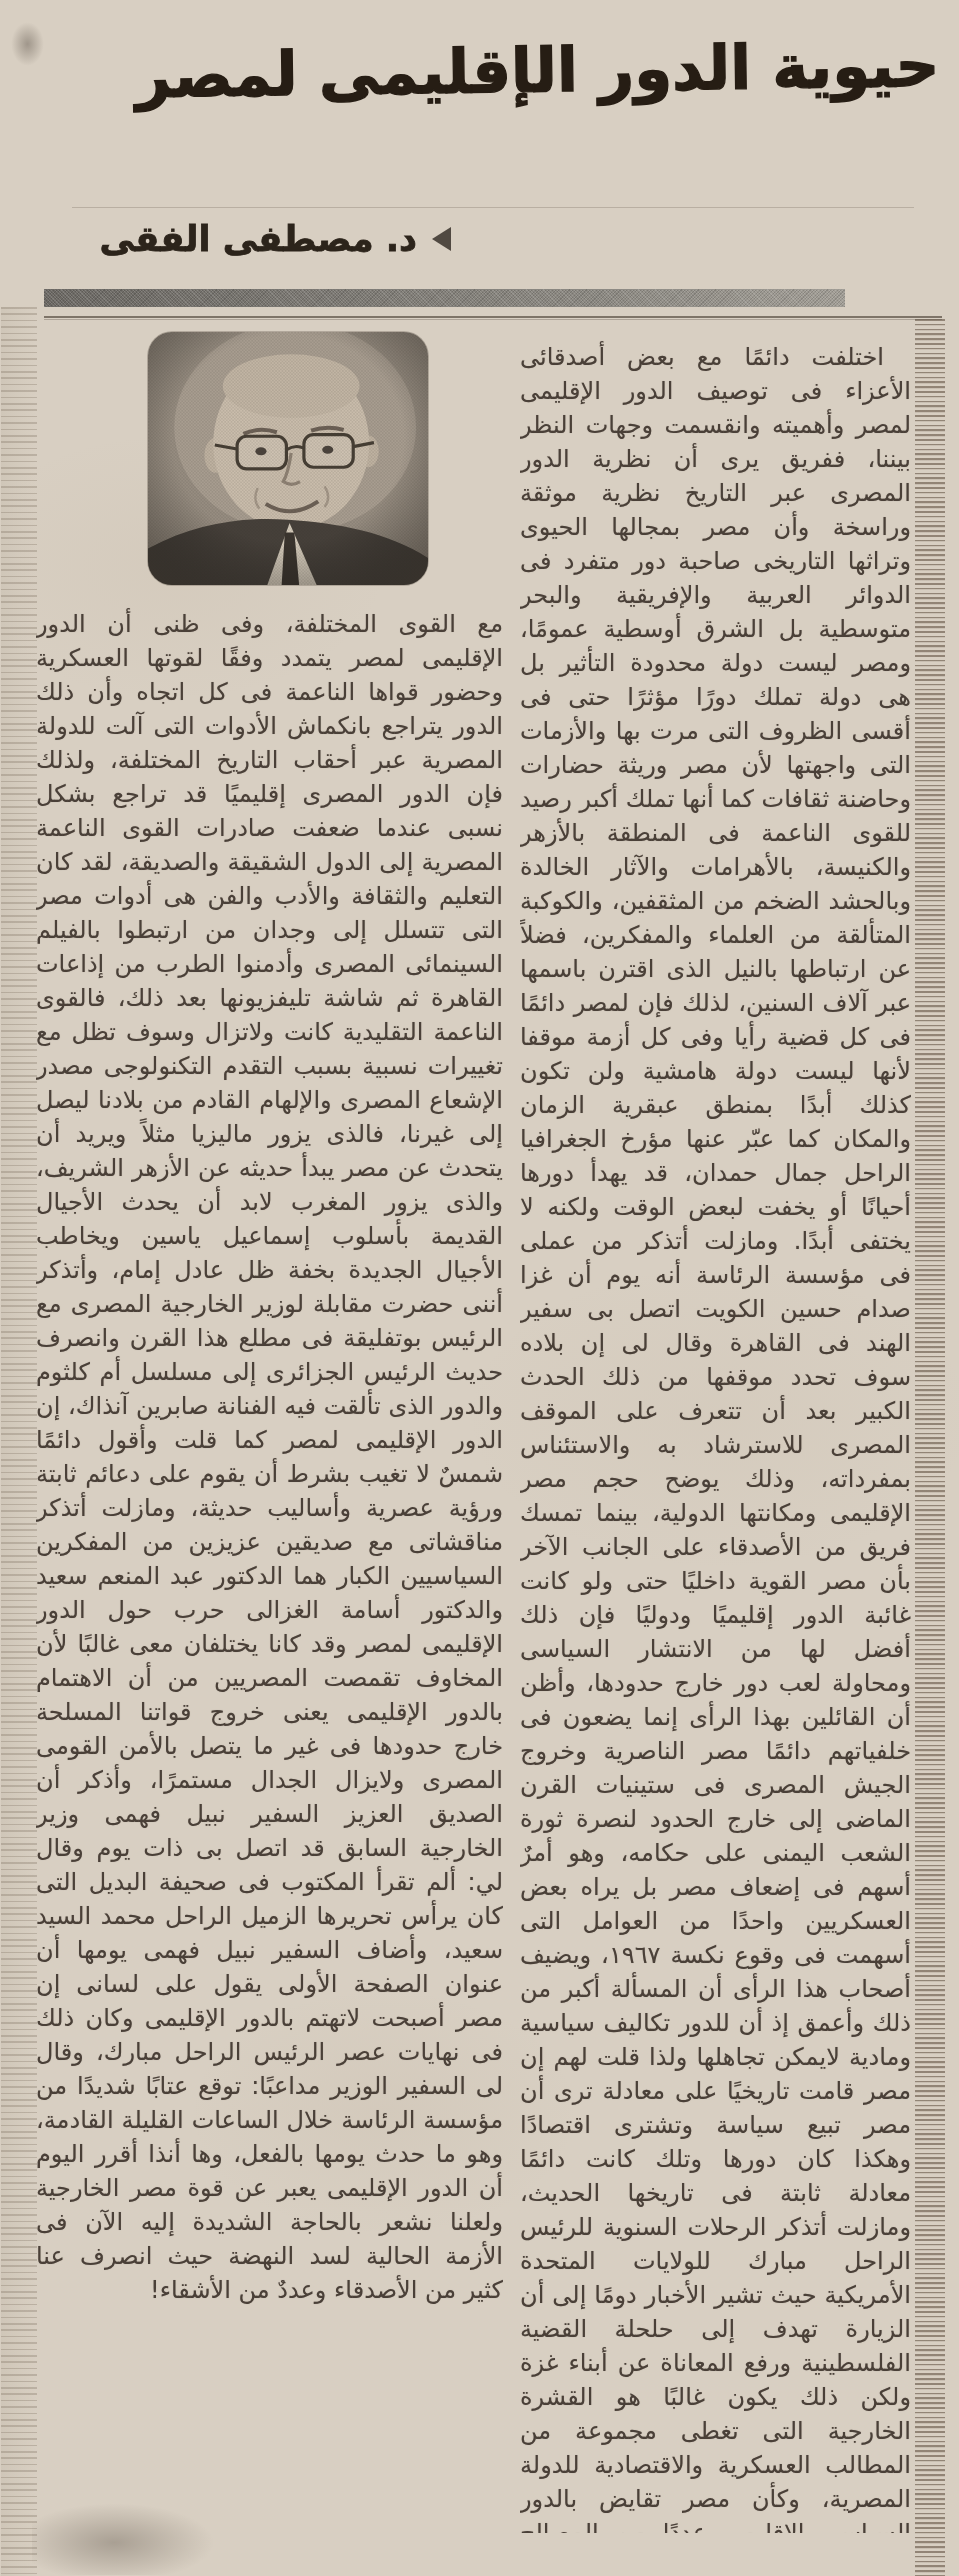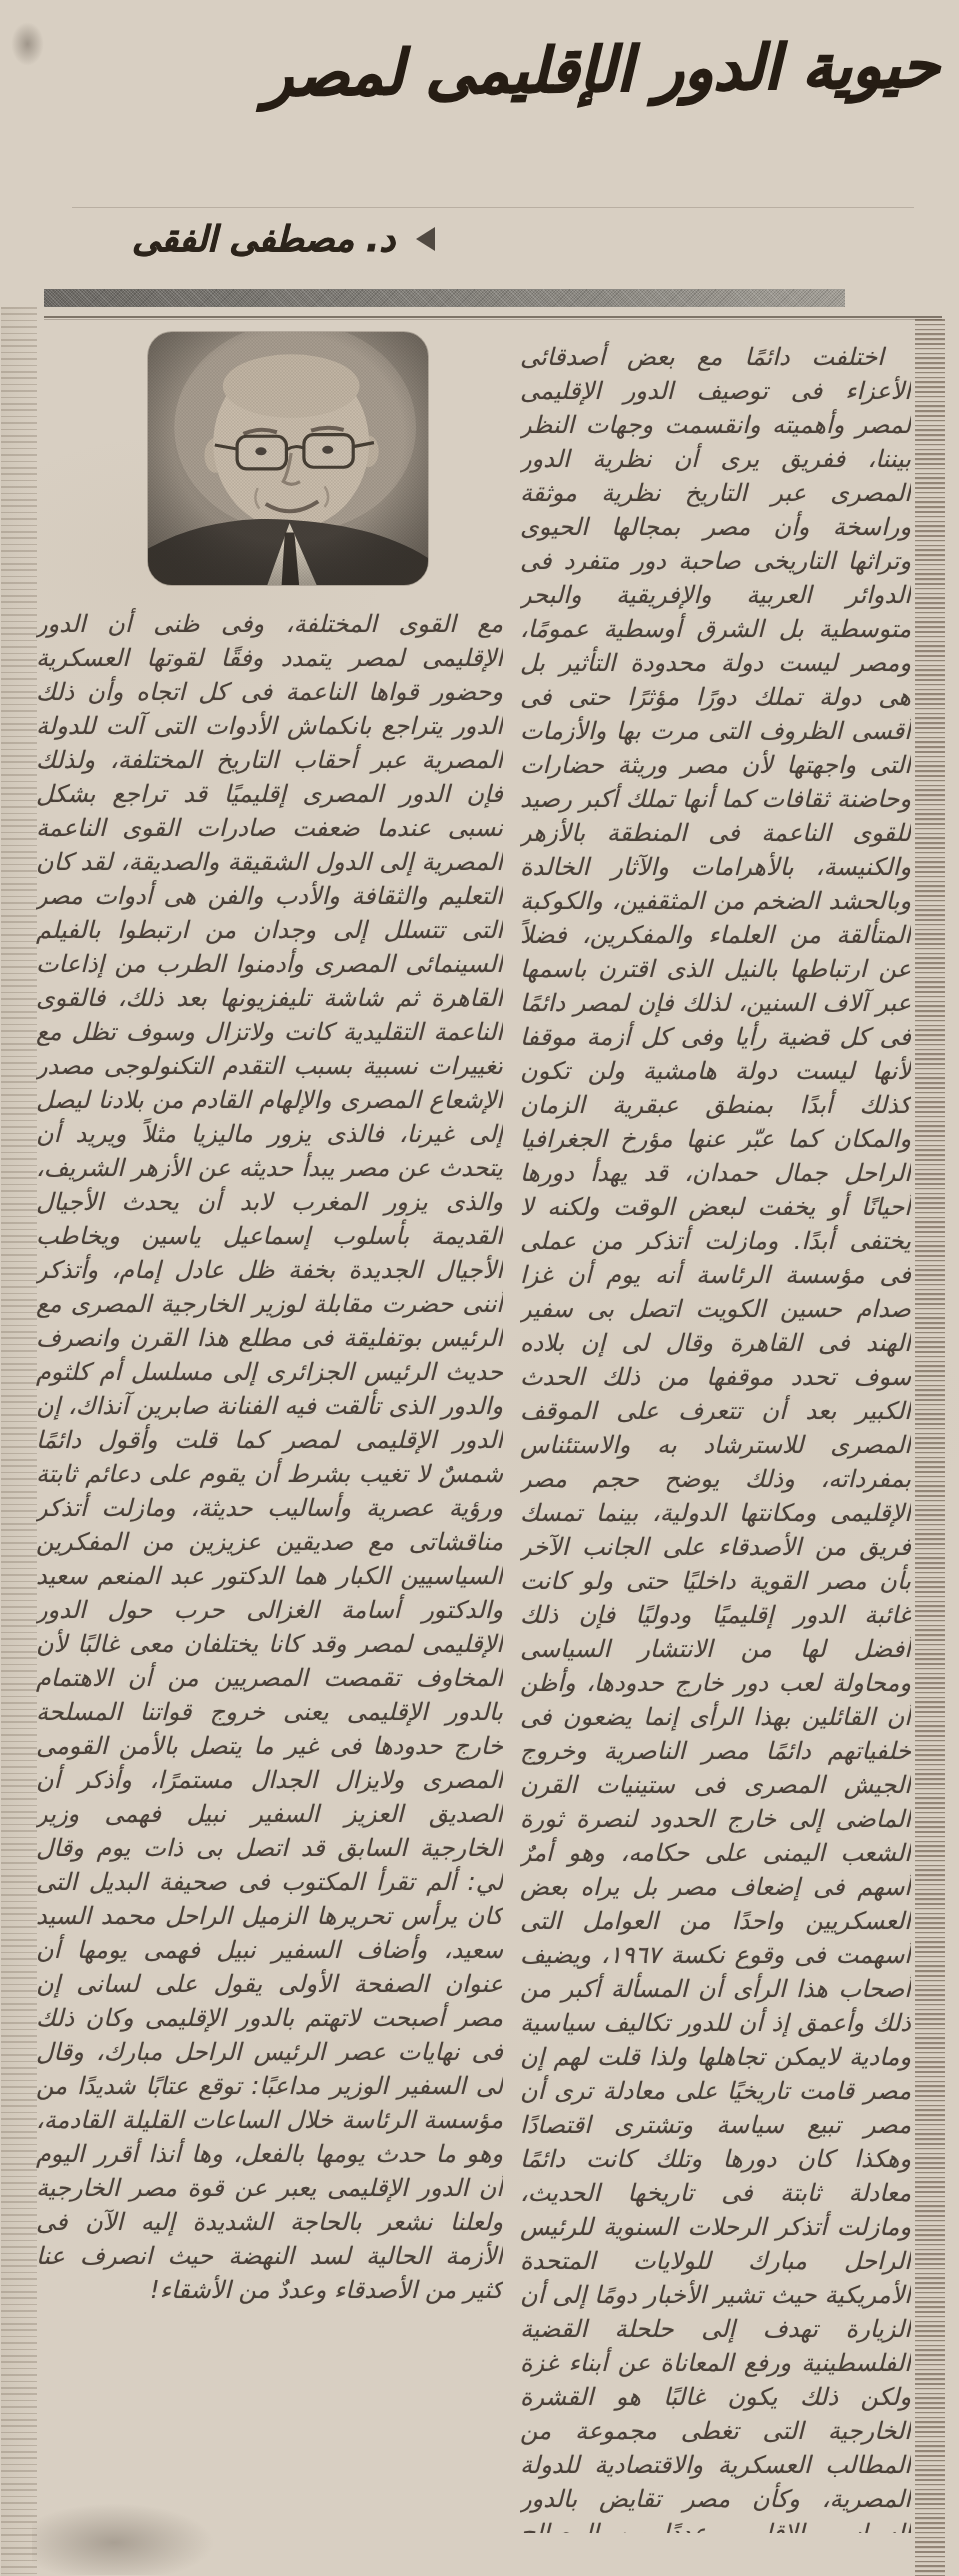--- a/index.html
+++ b/index.html
@@ -9,38 +9,37 @@
     background:#d8cfc2;
     position:relative;
   }
   .page{
     position:absolute;inset:0;overflow:hidden;
     background:
       radial-gradient(ellipse 334px 207px at 18% 22%, rgba(165,145,120,.07), transparent 65%),
       radial-gradient(ellipse 397px 238px at 75% 55%, rgba(160,140,115,.06), transparent 65%),
       radial-gradient(ellipse 302px 191px at 40% 82%, rgba(150,130,105,.07), transparent 65%),
       #d8cfc2;
-    font-style: italic;
   }
   
   .headline{
     position:absolute;top:27px;right:20.7px;left:32px;
     margin:0;direction:rtl;text-align:right;
     font-size:61px;font-weight:bold;color:#261d14;
     -webkit-text-stroke:1.3px #261d14;
     letter-spacing:-0.8px;line-height:1.25;
     transform:rotate(-0.8deg);transform-origin:right center;
   }
   .pre-byline-line{
     position:absolute;top:207px;left:72px;width:842px;height:0.8px;
     background:rgba(105,92,78,.28);
   }
   .byline{
-    position:absolute;top:219px;left:28px;width:407px;
-    display:flex;direction:rtl;justify-content:flex-start;align-items:center;gap:21px;
+    position:absolute;top:219px;left:44px;width:407px;
+    display:flex;direction:rtl;justify-content:flex-start;align-items:center;gap:15px;
   }
   .byline-marker{
     width:0;height:0;flex:0 0 auto;
     border-top:12px solid transparent;
     border-bottom:12px solid transparent;
     border-right:19px solid #38312a;
     opacity:.85;
   }
   .byline-name{
     font-size:35px;font-weight:bold;color:#2c241b;

